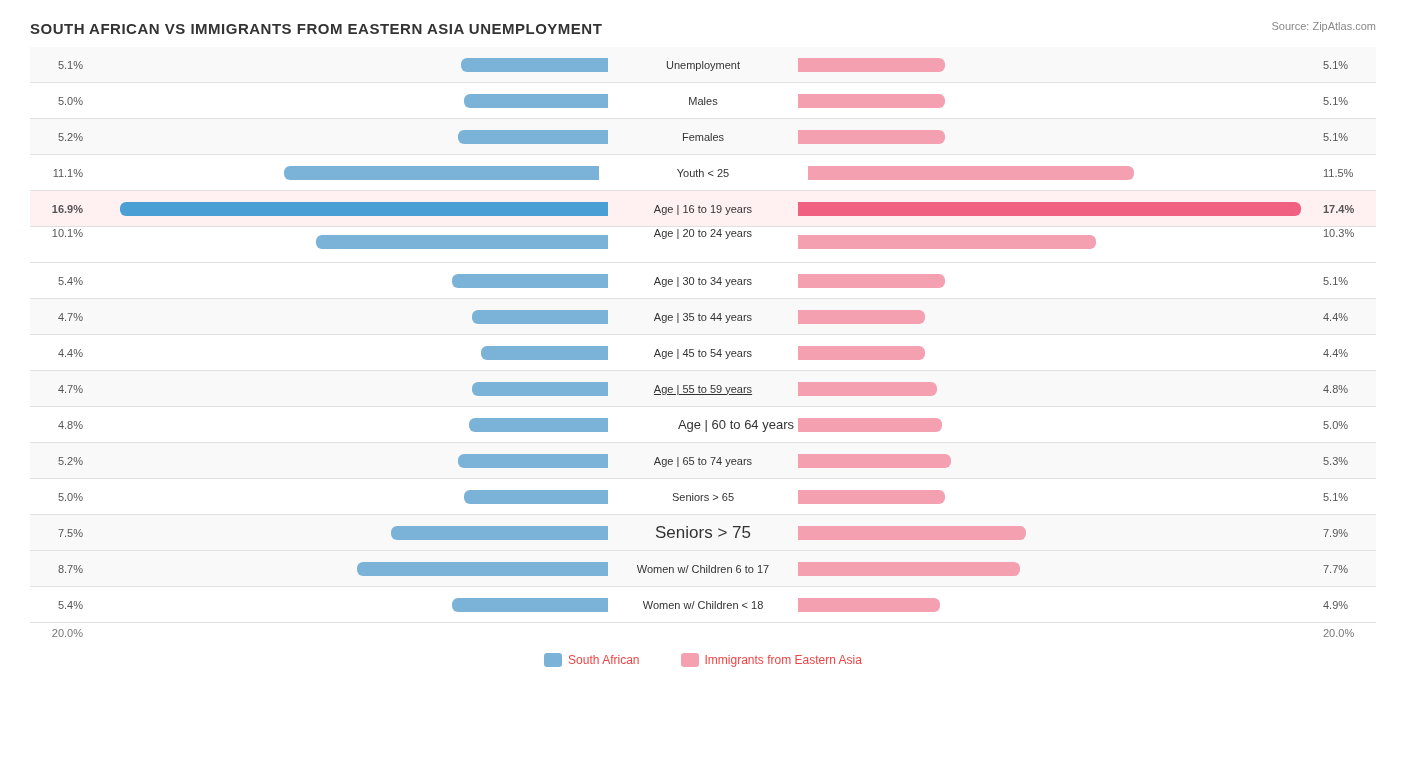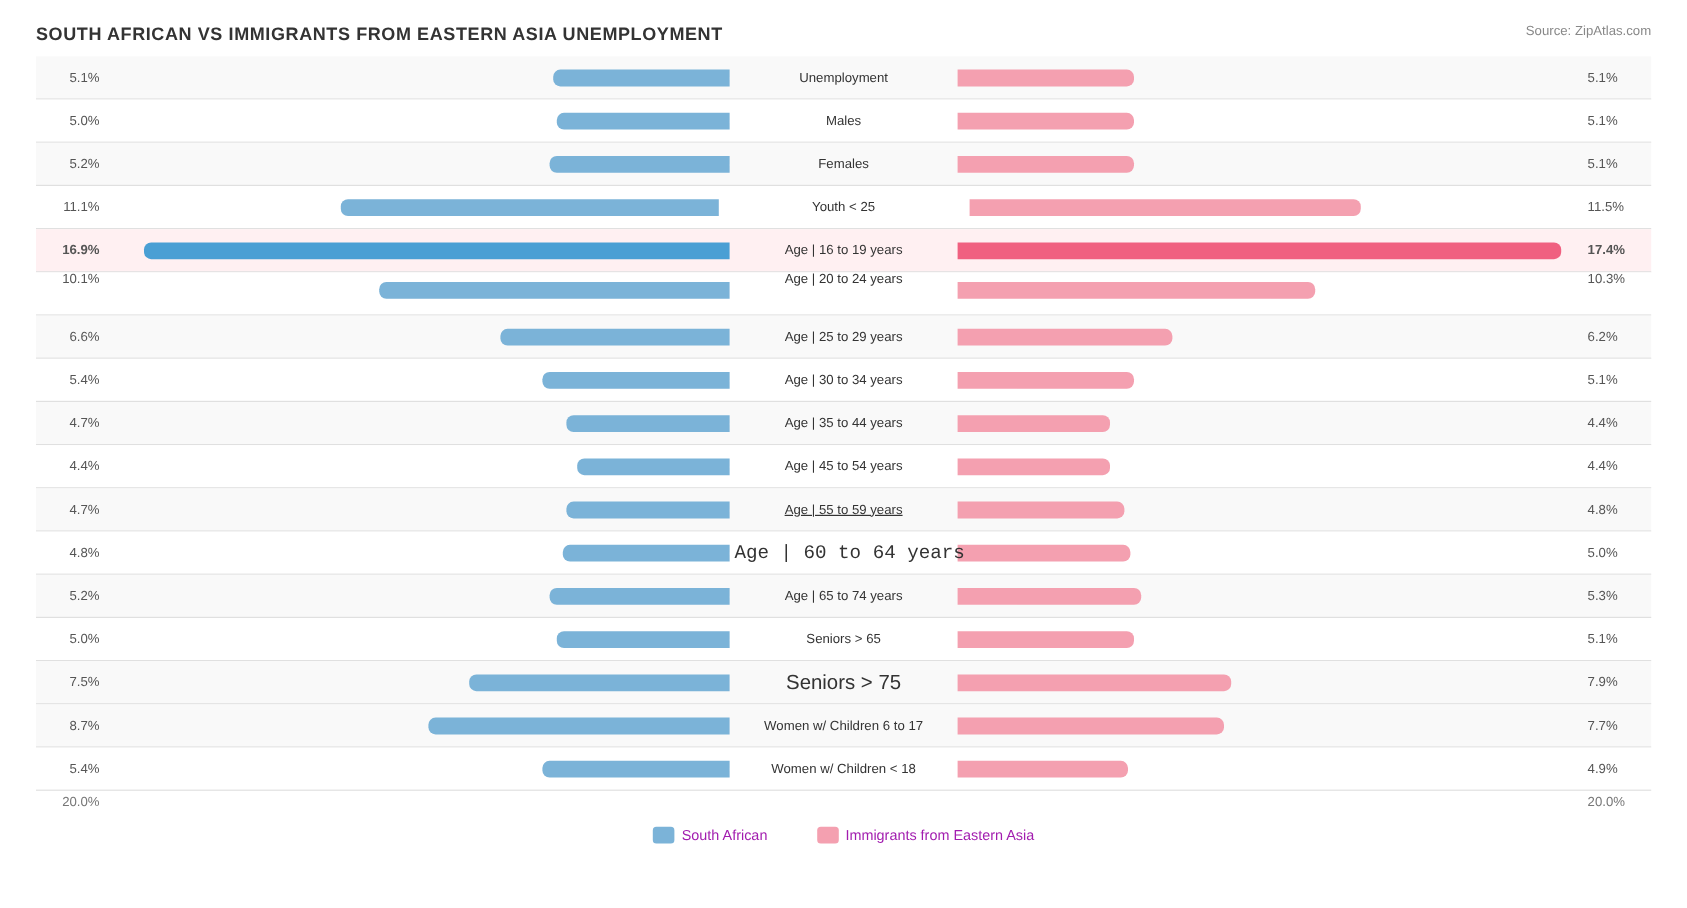--- a/index.html
+++ b/index.html
@@ -38,21 +38,21 @@
       width: 100%;
     }
 
     .legend {
       display: flex;
       justify-content: center;
       align-items: center;
       gap: 41px;
       margin-top: 10px;
       font-size: 12px;
-      color: #a21caf;
+      color: #ef4444;
     }
     .legend-item {
       display: flex;
       align-items: center;
       gap: 6px;
     }
     .legend-color {
       width: 18px;
       height: 14px;
       border-radius: 3px;
@@ -126,31 +126,20 @@
         <div style="width: 58px; text-align: right; font-size: 11px; color: rgb(85, 85, 85); padding-right: 5px; flex-shrink: 0; font-weight: normal;">10.1%</div>
         <div style="flex: 1 1 0%; display: flex; justify-content: flex-end; align-items: center; height: 100%; padding: 8px 0px;">
           <div style="width: 56.1111%; height: 14px; background: rgb(123, 179, 216); border-radius: 6px 0px 0px 6px;"></div>
         </div>
         <div style="width: 190px; text-align: center; font-size: 11px; color: rgb(51, 51, 51); flex-shrink: 0; white-space: nowrap; z-index: 2; padding: 0px 4px;">Age | 20 to 24 years</div>
         <div style="flex: 1 1 0%; display: flex; justify-content: flex-start; align-items: center; height: 100%; padding: 8px 0px;">
           <div style="width: 57.2222%; height: 14px; background: rgb(244, 160, 176); border-radius: 0px 6px 6px 0px;"></div>
         </div>
         <div style="width: 58px; text-align: left; font-size: 11px; color: rgb(85, 85, 85); padding-left: 5px; flex-shrink: 0; font-weight: normal;">10.3%</div>
       </div>
-      <div style="display: flex; align-items: center; width: 100%; border-bottom: 1px solid rgb(224, 224, 224); min-height: 36px; background: rgb(249, 249, 249); padding: 0px;">
-        <div style="width: 58px; text-align: right; font-size: 11px; color: rgb(85, 85, 85); padding-right: 5px; flex-shrink: 0; font-weight: normal;">6.6%</div>
-        <div style="flex: 1 1 0%; display: flex; justify-content: flex-end; align-items: center; height: 100%; padding: 8px 0px;">
-          <div style="width: 36.6667%; height: 14px; background: rgb(123, 179, 216); border-radius: 6px 0px 0px 6px;"></div>
-        </div>
-        <div style="width: 190px; text-align: center; font-size: 11px; color: rgb(51, 51, 51); flex-shrink: 0; white-space: nowrap; z-index: 2; padding: 0px 4px;">Age | 25 to 29 years</div>
-        <div style="flex: 1 1 0%; display: flex; justify-content: flex-start; align-items: center; height: 100%; padding: 8px 0px;">
-          <div style="width: 34.4444%; height: 14px; background: rgb(244, 160, 176); border-radius: 0px 6px 6px 0px;"></div>
-        </div>
-        <div style="width: 58px; text-align: left; font-size: 11px; color: rgb(85, 85, 85); padding-left: 5px; flex-shrink: 0; font-weight: normal;">6.2%</div>
-      </div>
       <div style="display: flex; align-items: center; width: 100%; border-bottom: 1px solid rgb(224, 224, 224); min-height: 36px; background: rgb(255, 255, 255); padding: 0px;">
         <div style="width: 58px; text-align: right; font-size: 11px; color: rgb(85, 85, 85); padding-right: 5px; flex-shrink: 0; font-weight: normal;">5.4%</div>
         <div style="flex: 1 1 0%; display: flex; justify-content: flex-end; align-items: center; height: 100%; padding: 8px 0px;">
           <div style="width: 30%; height: 14px; background: rgb(123, 179, 216); border-radius: 6px 0px 0px 6px;"></div>
         </div>
         <div style="width: 190px; text-align: center; font-size: 11px; color: rgb(51, 51, 51); flex-shrink: 0; white-space: nowrap; z-index: 2; padding: 0px 4px;">Age | 30 to 34 years</div>
         <div style="flex: 1 1 0%; display: flex; justify-content: flex-start; align-items: center; height: 100%; padding: 8px 0px;">
           <div style="width: 28.3333%; height: 14px; background: rgb(244, 160, 176); border-radius: 0px 6px 6px 0px;"></div>
         </div>
         <div style="width: 58px; text-align: left; font-size: 11px; color: rgb(85, 85, 85); padding-left: 5px; flex-shrink: 0; font-weight: normal;">5.1%</div>
@@ -186,21 +175,21 @@
         <div style="flex: 1 1 0%; display: flex; justify-content: flex-start; align-items: center; height: 100%; padding: 8px 0px;">
           <div style="width: 26.6667%; height: 14px; background: rgb(244, 160, 176); border-radius: 0px 6px 6px 0px;"></div>
         </div>
         <div style="width: 58px; text-align: left; font-size: 11px; color: rgb(85, 85, 85); padding-left: 5px; flex-shrink: 0; font-weight: normal;">4.8%</div>
       </div>
       <div style="display: flex; align-items: center; width: 100%; border-bottom: 1px solid rgb(224, 224, 224); min-height: 36px; background: rgb(255, 255, 255); padding: 0px;">
         <div style="width: 58px; text-align: right; font-size: 11px; color: rgb(85, 85, 85); padding-right: 5px; flex-shrink: 0; font-weight: normal;">4.8%</div>
         <div style="flex: 1 1 0%; display: flex; justify-content: flex-end; align-items: center; height: 100%; padding: 8px 0px;">
           <div style="width: 26.6667%; height: 14px; background: rgb(123, 179, 216); border-radius: 6px 0px 0px 6px;"></div>
         </div>
-        <div style="width: 190px; text-align: right; font-size: 16px; color: rgb(51, 51, 51); flex-shrink: 0; white-space: nowrap; z-index: 2; padding: 0px 4px; font-family: Liberation Mono, monospace;">Age | 60 to 64 years</div>
+        <div style="width: 190px; text-align: right; font-size: 13px; color: rgb(51, 51, 51); flex-shrink: 0; white-space: nowrap; z-index: 2; padding: 0px 4px;">Age | 60 to 64 years</div>
         <div style="flex: 1 1 0%; display: flex; justify-content: flex-start; align-items: center; height: 100%; padding: 8px 0px;">
           <div style="width: 27.7778%; height: 14px; background: rgb(244, 160, 176); border-radius: 0px 6px 6px 0px;"></div>
         </div>
         <div style="width: 58px; text-align: left; font-size: 11px; color: rgb(85, 85, 85); padding-left: 5px; flex-shrink: 0; font-weight: normal;">5.0%</div>
       </div>
       <div style="display: flex; align-items: center; width: 100%; border-bottom: 1px solid rgb(224, 224, 224); min-height: 36px; background: rgb(249, 249, 249); padding: 0px;">
         <div style="width: 58px; text-align: right; font-size: 11px; color: rgb(85, 85, 85); padding-right: 5px; flex-shrink: 0; font-weight: normal;">5.2%</div>
         <div style="flex: 1 1 0%; display: flex; justify-content: flex-end; align-items: center; height: 100%; padding: 8px 0px;">
           <div style="width: 28.8889%; height: 14px; background: rgb(123, 179, 216); border-radius: 6px 0px 0px 6px;"></div>
         </div>

